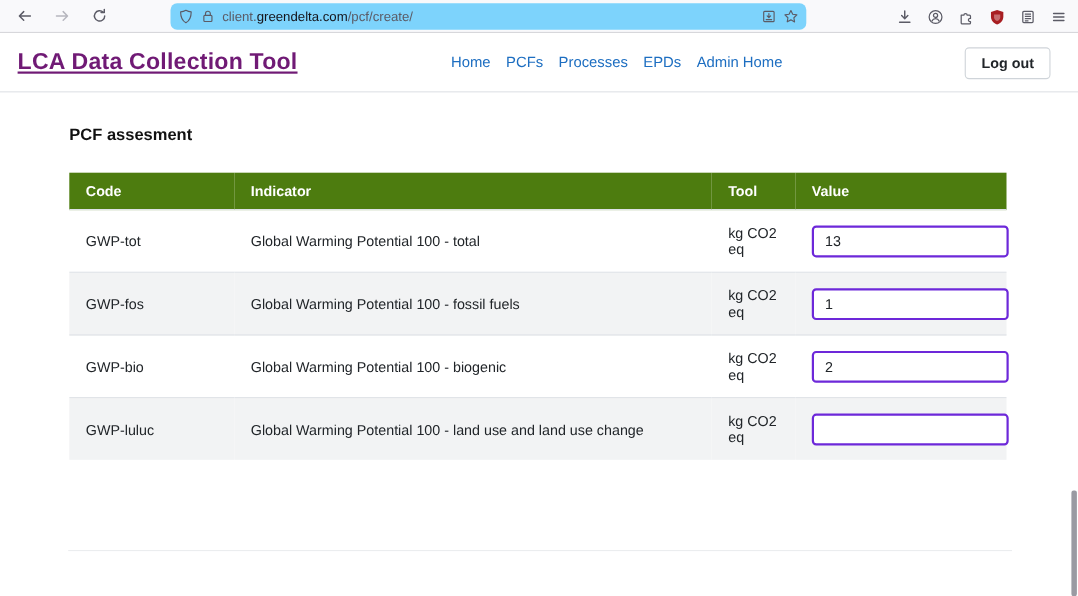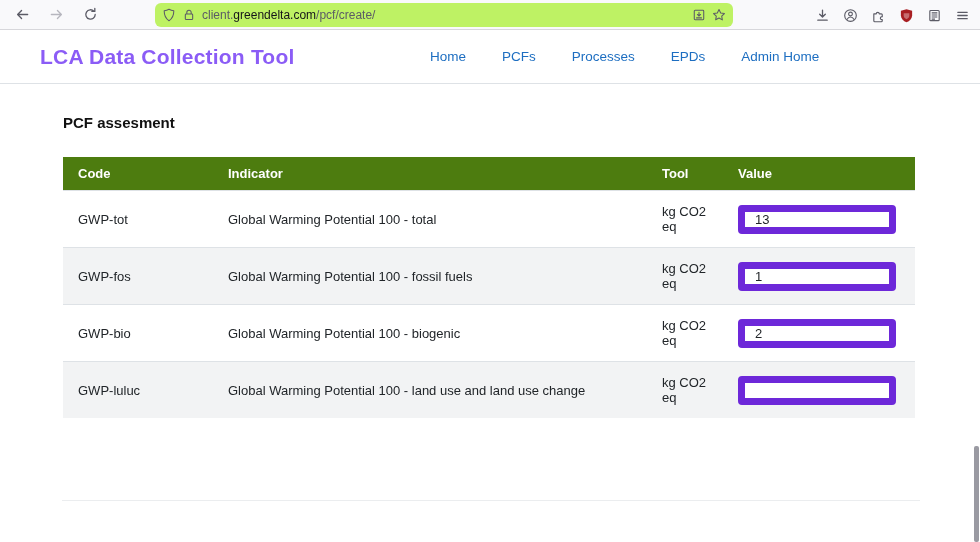--- a/index.html
+++ b/index.html
@@ -7,56 +7,56 @@
     font-family:"Liberation Sans","DejaVu Sans",sans-serif; }
 
   
   .chrome { position:relative; height:30px; background:#f9f9fb;
     border-bottom:1px solid #d7d7db; display:flex; align-items:center; }
   .nav-btn { width:28px; height:24px; display:flex; align-items:center; justify-content:center;
     border-radius:4px; cursor:pointer; }
   .nav-btn svg { width:15px; height:15px; }
   .chrome-left { display:flex; align-items:center; gap:6px; margin-left:8px; }
   .urlbar { position:absolute; left:155px; top:3px; width:578px; height:24px;
-    background:#bef264; border-radius:6px; display:flex; align-items:center;
+    background:#7dd3fc; border-radius:6px; display:flex; align-items:center;
     padding:0 7px; gap:6px; }
   .urlbar svg { width:14px; height:14px; flex:0 0 auto; }
   .url-text { font-size:12px; color:#5b5b66; white-space:nowrap; }
   .url-text .domain { color:#15141a; }
   .urlbar .spacer { flex:1; }
   .chrome-right { position:absolute; right:10px; top:0; height:30px;
     display:flex; align-items:center; gap:13px; }
   .chrome-right svg { width:15px; height:15px; display:block; }
 
   
   .site-header { position:relative; height:54px; background:#fff;
     border-bottom:1px solid #dee2e6; display:flex; align-items:center; }
-  .brand { margin-left:40px; font-size:21px; font-weight:700; color:#8b5cf6;
-    letter-spacing:.2px; cursor:pointer; }
-  .main-nav { position:absolute; left:430px; display:flex; gap:36px; }
+  .brand { margin-left:16px; font-size:21px; font-weight:700; color:#701a75;
+    letter-spacing:.2px; cursor:pointer;text-decoration:underline; }
+  .main-nav { position:absolute; left:410px; display:flex; gap:14px; }
   .main-nav a { font-size:13.5px; color:#1d6ec1; text-decoration:none; cursor:pointer; }
   .logout-btn { position:absolute; right:25px; top:13px; background:#fff;
     border:1px solid #cfd4d9; border-radius:4px; padding:6px 14px;
     font-size:13px; font-weight:700; color:#212529; cursor:pointer;
     font-family:inherit; }
 
   
   .content { padding:0 65px 0 63px; }
   .page-heading { margin-top:30px; font-size:15px; font-weight:700; color:#111; }
   table.pcf { margin-top:26px; width:852px; border-collapse:collapse; table-layout:fixed; }
   table.pcf col.c-code { width:150px; }
   table.pcf col.c-ind  { width:434px; }
   table.pcf col.c-unit { width:76px;  }
   table.pcf col.c-val  { width:192px; }
   table.pcf thead th { background:#4d7c0f; color:#fff; font-size:13px; font-weight:700;
     text-align:left; padding:9px 15px; }
   table.pcf tbody td { font-size:13px; color:#212529; padding:13px 15px;
     border-top:1px solid #dee2e6; vertical-align:middle; height:46px; }
   table.pcf tbody tr:nth-child(even) { background:#f2f3f4; }
-  .value-input { width:158px; height:29px; border:7px solid #6d28d9; border-radius:4px;
+  .value-input { width:179px; height:29px; border:2px solid #6d28d9; border-radius:4px;
     background:#fff; font-size:13px; color:#212529; padding:0 10px;
     font-family:inherit; }
   table.pcf tbody td.val-cell { padding-top:8px; padding-bottom:8px; }
 
   .footer-rule { position:absolute; left:62px; right:60px; top:500px; height:0;
     border-top:1px solid #ebedef; }
 
   .scrollbar-thumb { position:absolute; right:1px; top:446px; width:5px; height:96px;
     background:#9a9aa2; border-radius:2px; cursor:pointer; }
 </style>
@@ -130,20 +130,21 @@
 
 <div class="site-header">
   <div class="brand">LCA Data Collection Tool</div>
   <div class="main-nav">
     <a>Home</a>
     <a>PCFs</a>
     <a>Processes</a>
     <a>EPDs</a>
     <a>Admin Home</a>
   </div>
+  <button class="logout-btn">Log out</button>
 </div>
 
 <div class="content">
   <div class="page-heading">PCF assesment</div>
 
   <table class="pcf">
     <colgroup>
         <col class="c-code">
         <col class="c-ind">
         <col class="c-unit">

